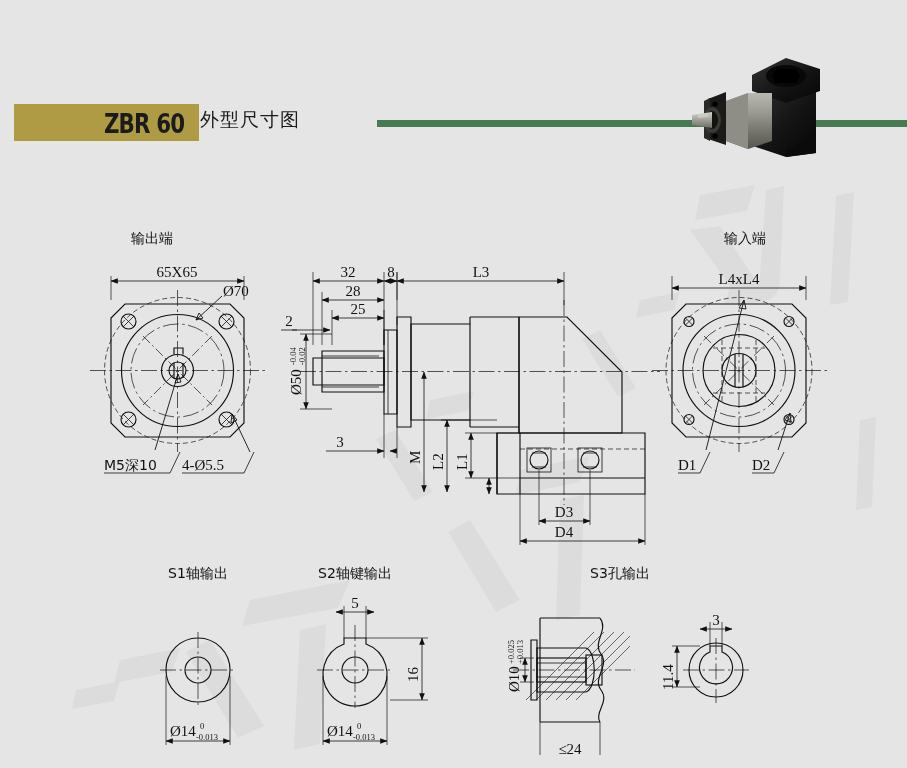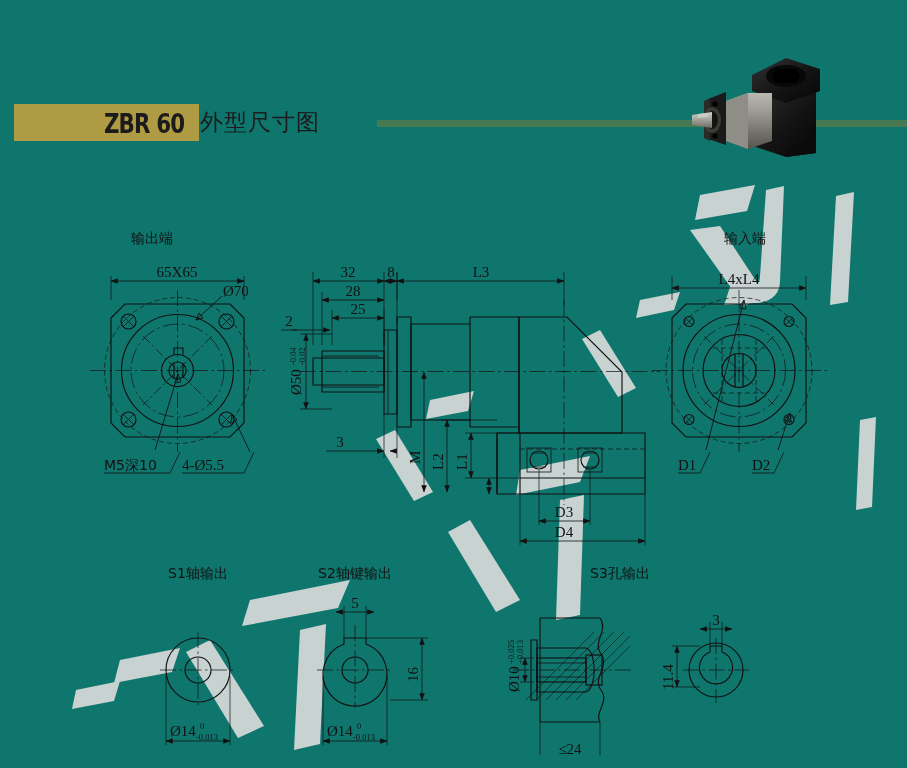--- a/index.html
+++ b/index.html
@@ -1,27 +1,27 @@
 <!DOCTYPE html>
 <html><head>
 <meta charset="utf-8">
 <style>
   html,body{margin:0;padding:0;background:#ffffff;}
   body{width:907px;height:768px;position:relative;overflow:hidden;
        font-family:"Liberation Serif",serif;color:#111;}
-  .page{position:absolute;inset:0;background:#0f766e;}
+  .page{position:absolute;inset:0;background:#e5e5e5;}
 
   
   .hdr{position:absolute;left:0;top:99px;width:907px;height:48px;}
   .hdr-bar{position:absolute;left:14px;top:5px;width:185px;height:37px;background:#b09b45;}
   .hdr-model{position:absolute;left:104px;top:9px;font-family:"DejaVu Sans",sans-serif;
       font-weight:bold;font-size:27px;letter-spacing:-1px;color:#1b1b1b;
       font-stretch:condensed;transform:scaleX(.88);transform-origin:left top;}
   .hdr-title{position:absolute;left:200px;top:8px;font-family:"DejaVu Sans",sans-serif;
-      font-size:23px;color:#1b1b1b;letter-spacing:1px;}
+      font-size:19px;color:#1b1b1b;letter-spacing:1px;}
   .hdr-line{position:absolute;left:377px;top:21px;width:530px;height:7px;background:#477a52;}
 
   
   .photo{position:absolute;left:690px;top:45px;width:150px;height:125px;}
 
   
   .wm{position:absolute;left:0;top:0;width:907px;height:768px;pointer-events:none;}
 
   
   .draw{position:absolute;left:0;top:0;width:907px;height:768px;}

